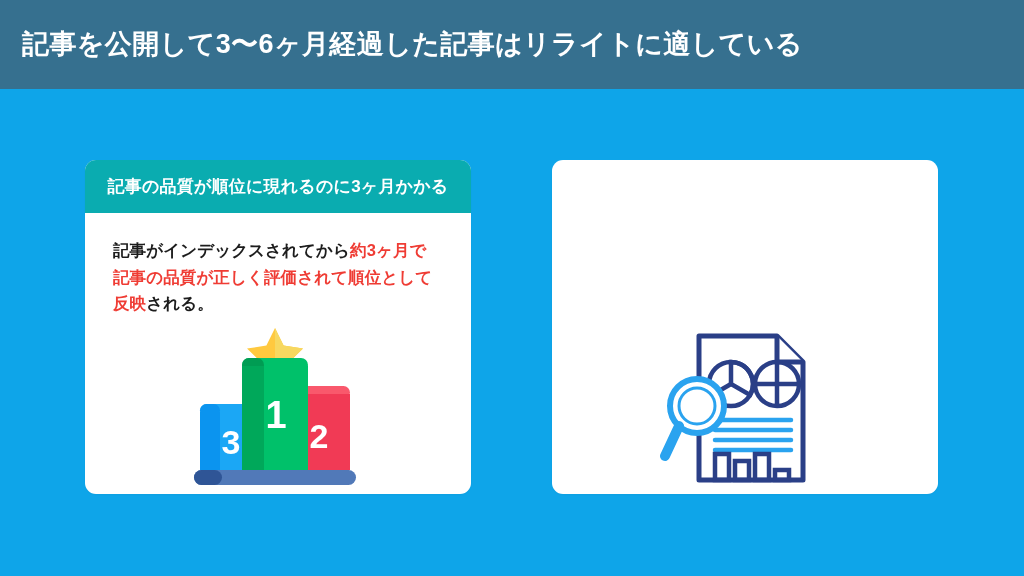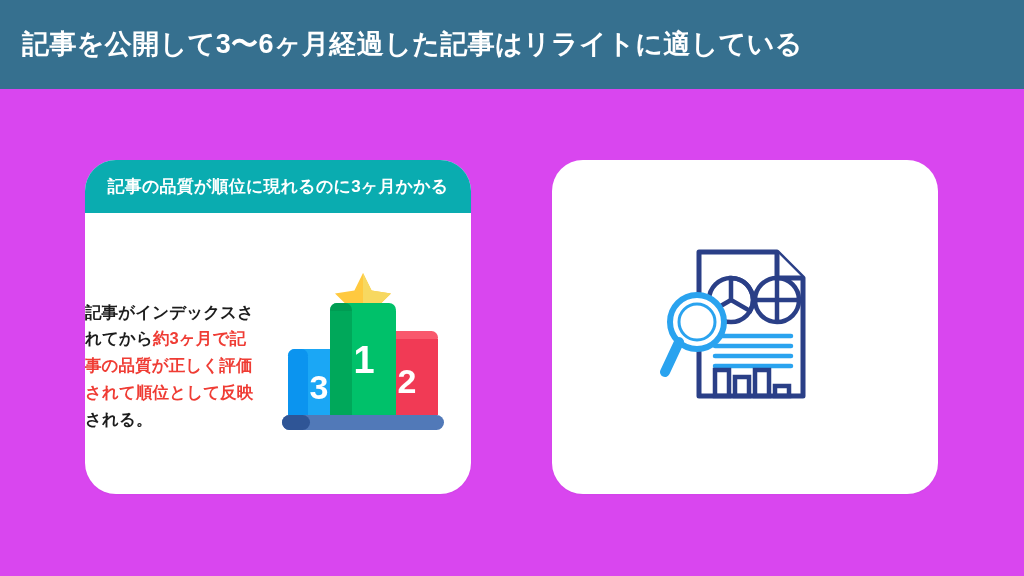--- a/index.html
+++ b/index.html
@@ -12,21 +12,21 @@
     height: 576px;
     overflow: hidden;
     background: #e0f2f7;
     font-family: "Liberation Sans", "DejaVu Sans", sans-serif;
     -webkit-font-smoothing: antialiased;
   }
   .slide {
     position: relative;
     width: 1024px;
     height: 576px;
-    background: #d946ef;
+    background: #0ea5e9;
   }
 
   
   .header-bar {
     position: absolute;
     left: 0;
     top: 0;
     width: 1024px;
     height: 89px;
     background: #36708f;
@@ -50,21 +50,21 @@
     top: 160px;
     width: 853px;
     height: 334px;
     display: flex;
     justify-content: space-between;
   }
   .card {
     width: 386px;
     height: 334px;
     background: #ffffff;
-    border-radius: 31px;
+    border-radius: 11px;
     overflow: hidden;
     display: flex;
     flex-direction: column;
     box-shadow: 0 1px 2px rgba(0,0,0,0.03);
   }
   .card-header {
     height: 53px;
     background: #0aacb0;
     display: flex;
     align-items: center;
@@ -74,21 +74,21 @@
   .card-header-title {
     color: #ffffff;
     font-size: 17px;
     font-weight: bold;
     letter-spacing: 0.2px;
     white-space: nowrap;
   }
   .card-body {
     flex: 1 1 auto;
     display: flex;
-    flex-direction: row;
+    flex-direction: column;
     align-items: center;
   }
   .card-text {
     font-size: 16.5px;
     font-weight: bold;
     line-height: 1.62;
     color: #1c1c1c;
     letter-spacing: 0.1px;
     margin: 0;
     padding: 24px 0 0 0;

